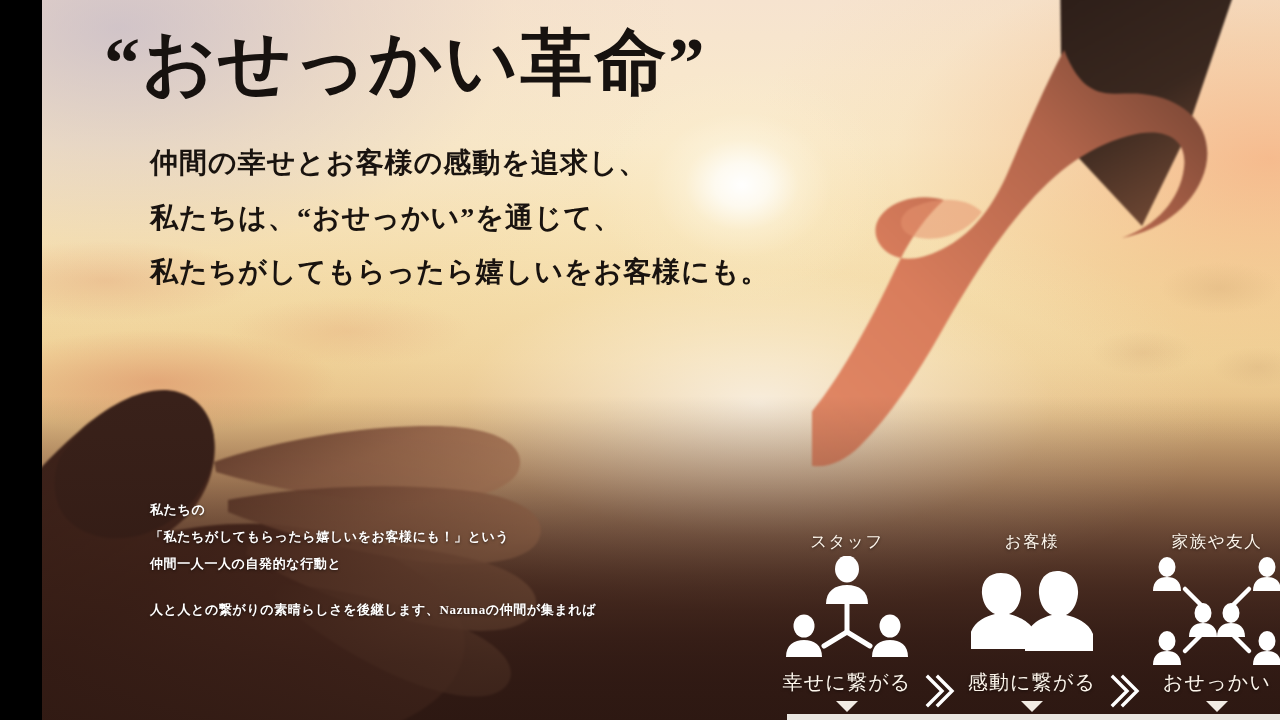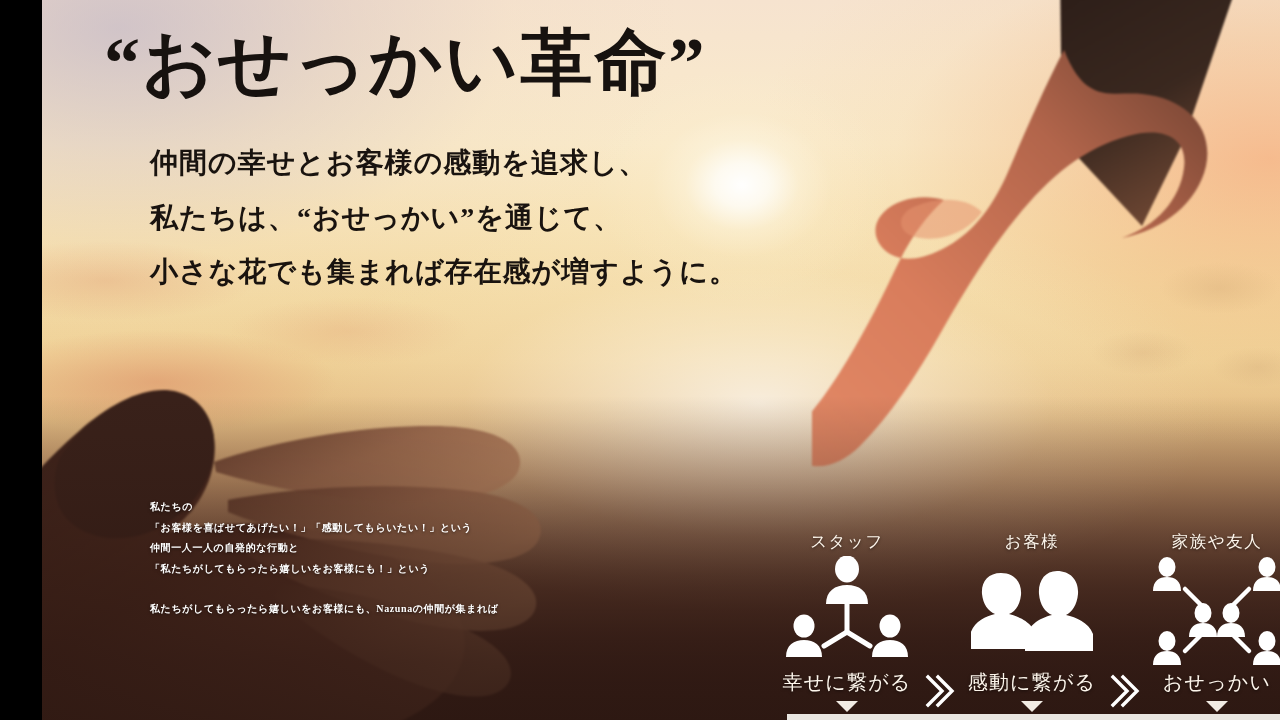--- a/index.html
+++ b/index.html
@@ -146,21 +146,21 @@
     letter-spacing: 1px;
   }
   .subtitle div { white-space: nowrap; }
 
   
   .body-copy {
     position: absolute;
     left: 108px;
     top: 497px;
     color: #ffffff;
-    font-size: 10px;
+    font-size: 13px;
     font-weight: 700;
     line-height: 2.06;
     letter-spacing: 0.6px;
     text-shadow: 0 1px 3px rgba(0,0,0,0.55);
   }
   .body-copy div { white-space: nowrap; }
   .body-copy .para2 { margin-top: 20px; }
 
   
   .flow {
@@ -345,29 +345,28 @@
     </svg>
   </div>
 
   <div class="bg-layer bg-bottom-dark"></div>
 
   <div class="title">“おせっかい革命”</div>
 
   <div class="subtitle">
     <div>仲間の幸せとお客様の感動を追求し、</div>
     <div>私たちは、“おせっかい”を通じて、</div>
-    <div>小さな花でも集まれば存在感が増すように。</div>
+    <div>私たちがしてもらったら嬉しいをお客様にも。</div>
   </div>
 
   <div class="body-copy">
     <div>私たちの</div>
-    <div>「お客様を喜ばせてあげたい！」「感動してもらいたい！」という</div>
+    <div>「私たちがしてもらったら嬉しいをお客様にも！」という</div>
     <div>仲間一人一人の自発的な行動と</div>
-    <div>「私たちがしてもらったら嬉しいをお客様にも！」という</div>
-    <div class="para2">私たちがしてもらったら嬉しいをお客様にも、Nazunaの仲間が集まれば</div>
+    <div class="para2">人と人との繋がりの素晴らしさを後継します、Nazunaの仲間が集まれば</div>
   </div>
 
   <div class="flow">
     <div class="flow-cols">
 
       <div class="flow-col">
         <div class="flow-top-label">スタッフ</div>
         <div class="flow-glyph">
           <svg width="130" height="112" viewBox="0 0 130 112" xmlns="http://www.w3.org/2000/svg">
             <g stroke="#ffffff" stroke-width="5" stroke-linecap="round" fill="none">

